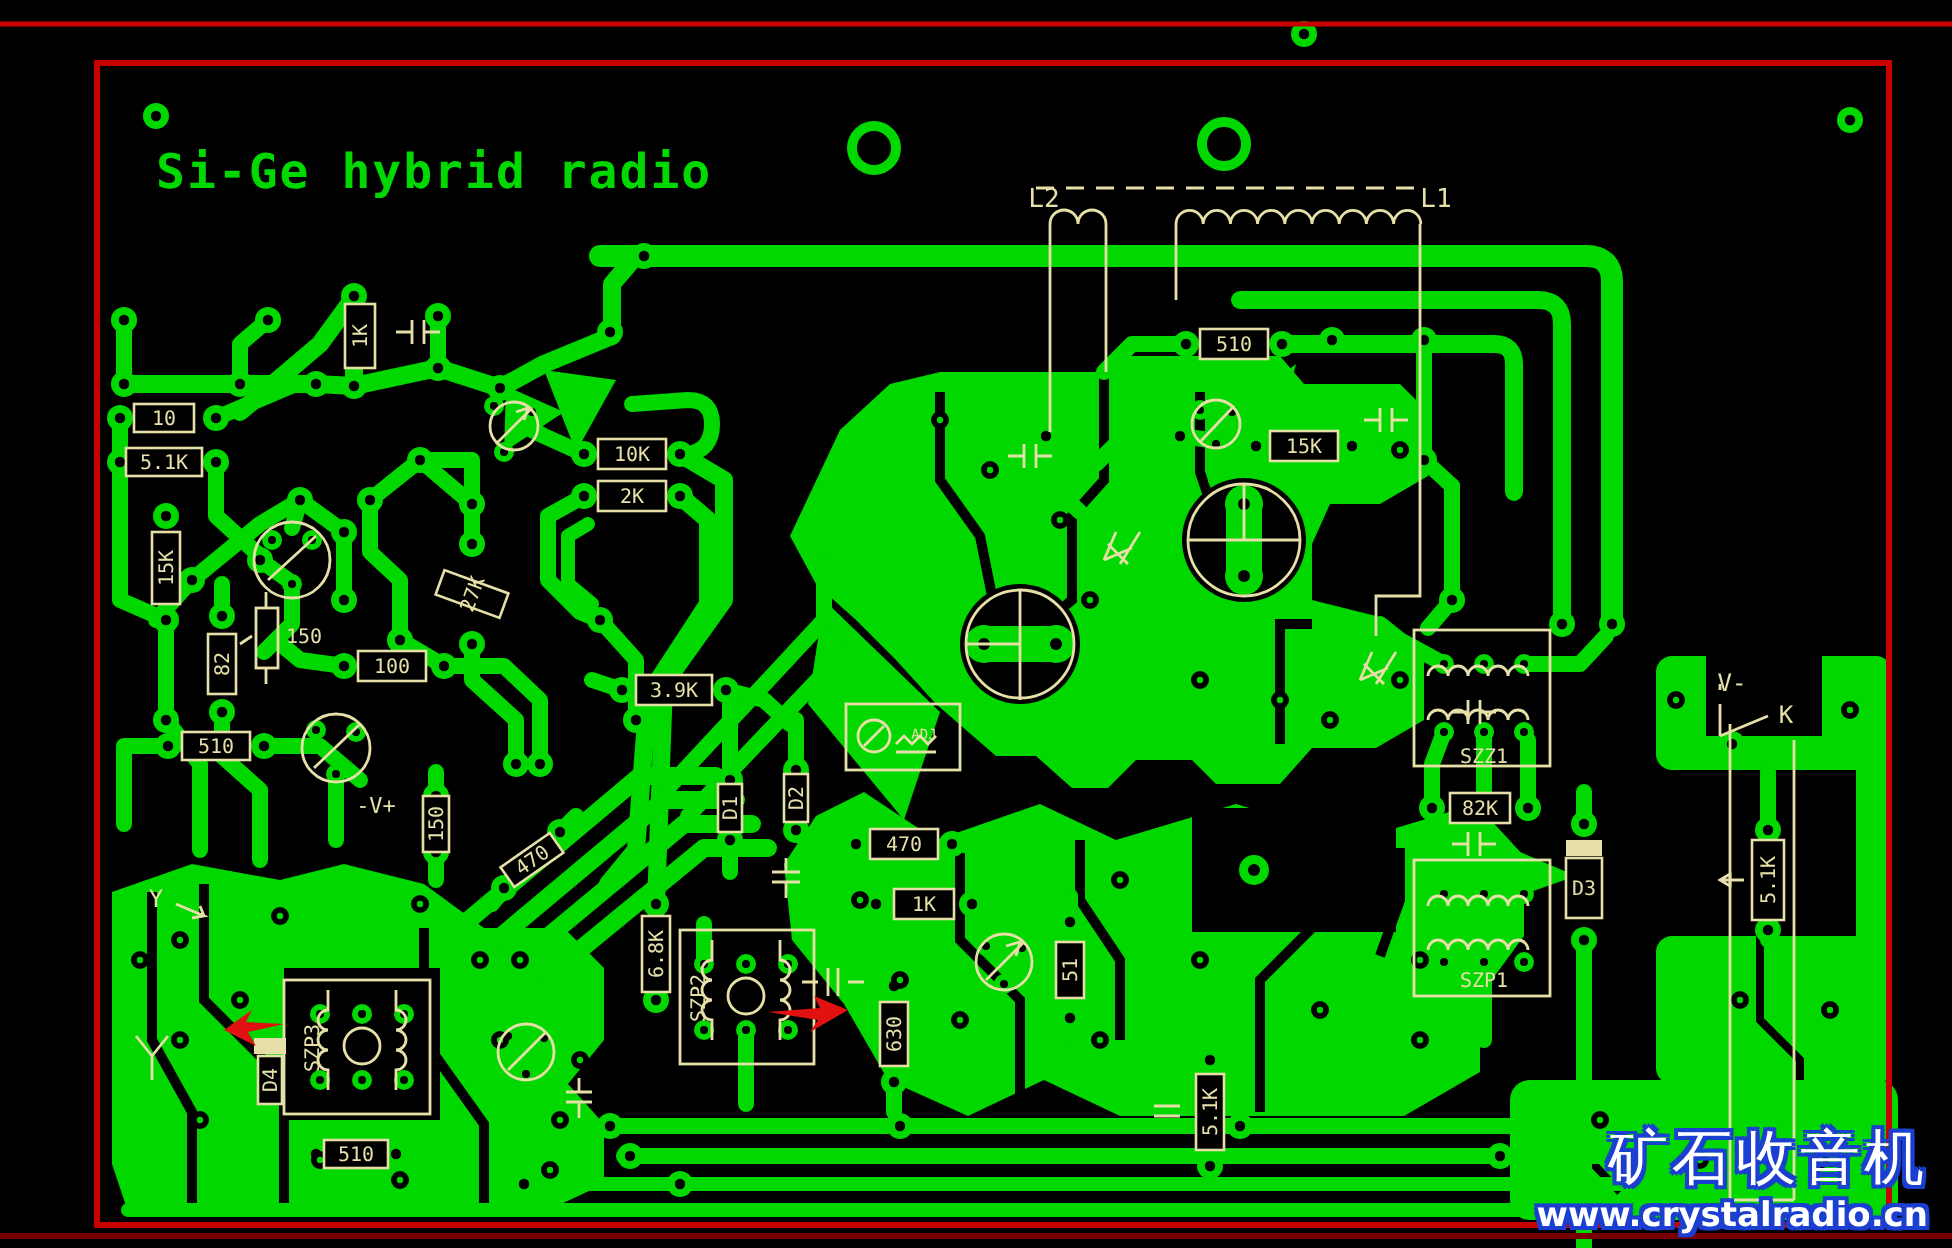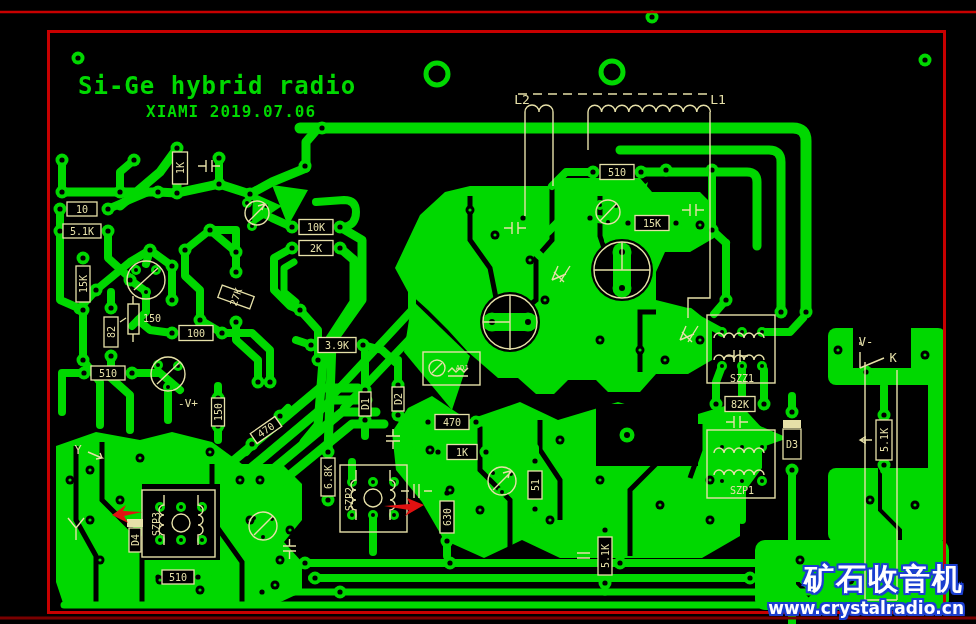--- a/index.html
+++ b/index.html
@@ -1,21 +1,21 @@
 <!DOCTYPE html>
 <html style="--copper: #00d800; --silk: #e6e0a8; --wmout: #1b3fd0;"><head>
 <meta charset="utf-8">
 <style>
   html,body{margin:0;padding:0;background:#000;}
   #board{position:relative;width:976px;height:624px;background:#000;overflow:hidden;font-family:"DejaVu Sans Mono",monospace;}
   #pcb{position:absolute;left:0;top:0;}
   .title{position:absolute;left:78px;top:72px;color:var(--copper);font-size:24px;font-weight:bold;letter-spacing:1px;}
   .subtitle{position:absolute;left:146px;top:102px;color:var(--copper);font-size:16px;font-weight:bold;letter-spacing:1px;}
   .wm{position:absolute;right:12px;bottom:6px;text-align:right;color:#fff;font-family:"DejaVu Sans",sans-serif;}
-  .wm1{font-size:30px;font-weight:bold;letter-spacing:2px;
+  .wm1{font-size:30px;font-weight:normal;letter-spacing:2px;
     text-shadow:-2px 0 var(--wmout),2px 0 var(--wmout),0 -2px var(--wmout),0 2px var(--wmout),-2px -2px var(--wmout),2px 2px var(--wmout),-2px 2px var(--wmout),2px -2px var(--wmout);text-align:right;}
   .wm2{font-size:17px;font-weight:bold;margin-top:-2px;
     text-shadow:-2px 0 var(--wmout),2px 0 var(--wmout),0 -2px var(--wmout),0 2px var(--wmout),-2px -2px var(--wmout),2px 2px var(--wmout),-2px 2px var(--wmout),2px -2px var(--wmout);margin-left:16px;}
   .tr{stroke:var(--copper);fill:none;stroke-linecap:round;stroke-linejoin:round;}
   .silk{stroke:var(--silk);fill:none;stroke-width:1.4;}
   .silkf{fill:var(--silk);stroke:none;}
   .lbl{fill:var(--silk);font-family:"DejaVu Sans Mono",monospace;}
 </style>
 </head>
 <body>
@@ -474,18 +474,17 @@
   </g>
 
   <g>
     <line x1="0" y1="12" x2="976" y2="12" stroke="#c80000" stroke-width="2.5"></line>
     <rect x="48.5" y="31.5" width="896" height="581" fill="none" stroke="#c80000" stroke-width="3"></rect>
     <line x1="0" y1="618" x2="976" y2="618" stroke="#7a0000" stroke-width="3"></line>
   </g>
 </svg>
 
 <div class="title">Si-Ge hybrid radio</div>
-<div class="subtitle">XIAMI 2019.07.06</div>
 <div class="wm">
   <div class="wm1">矿石收音机</div>
   <div class="wm2">www.crystalradio.cn</div>
 </div>
 </div>
 
 </body></html>

